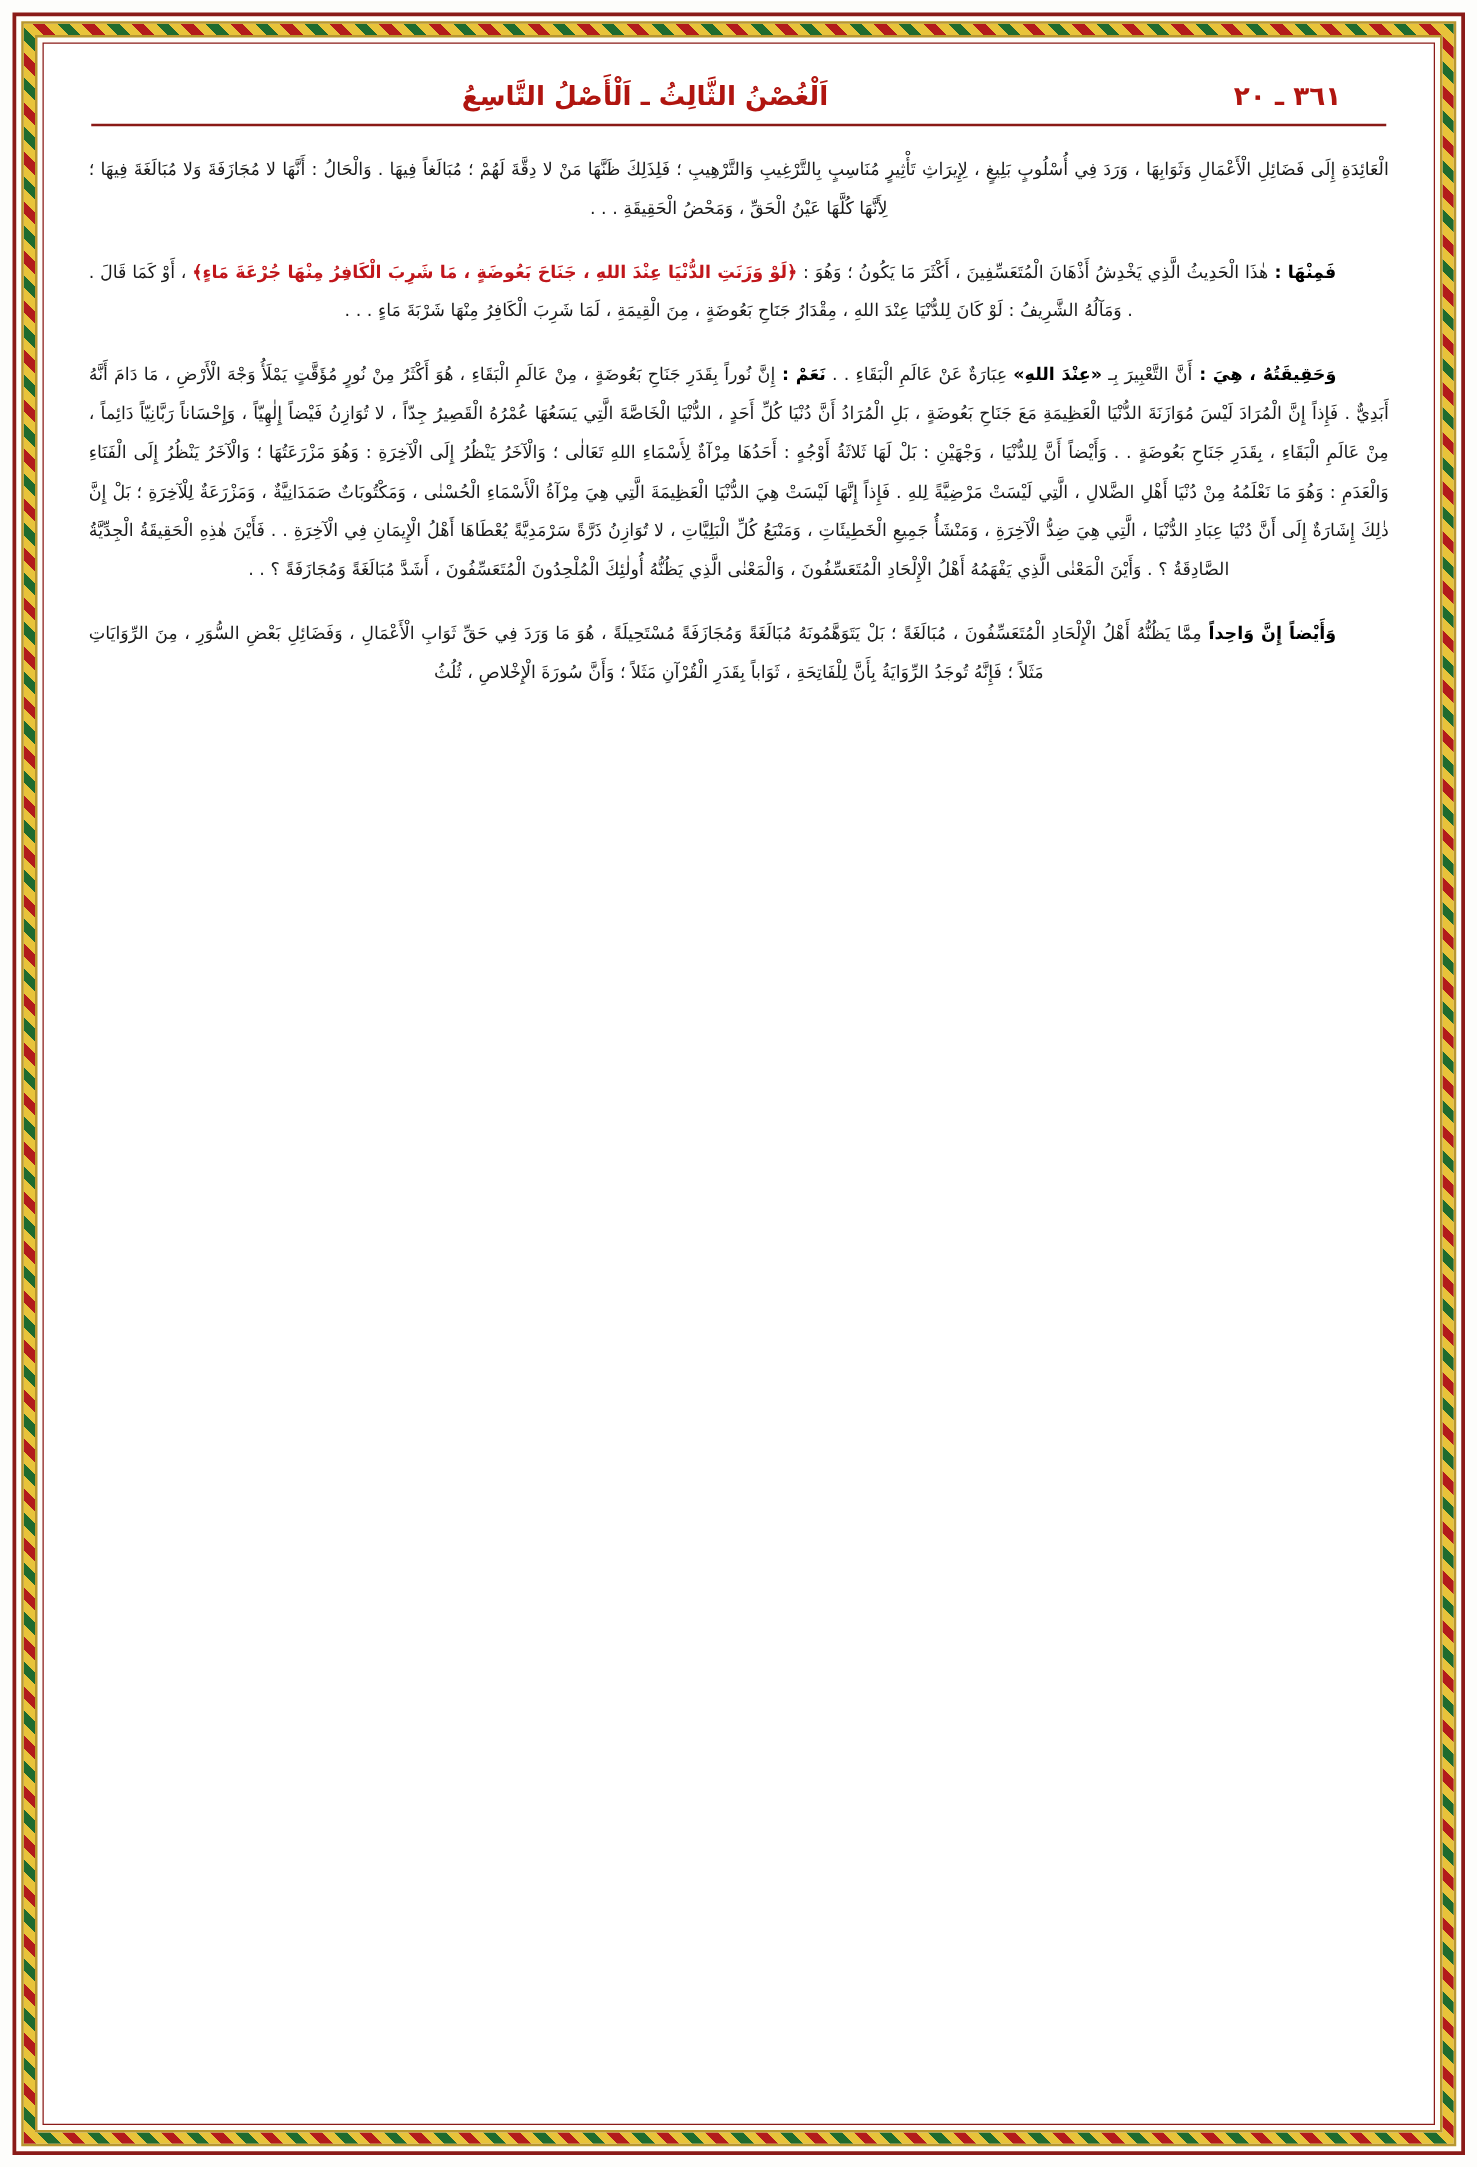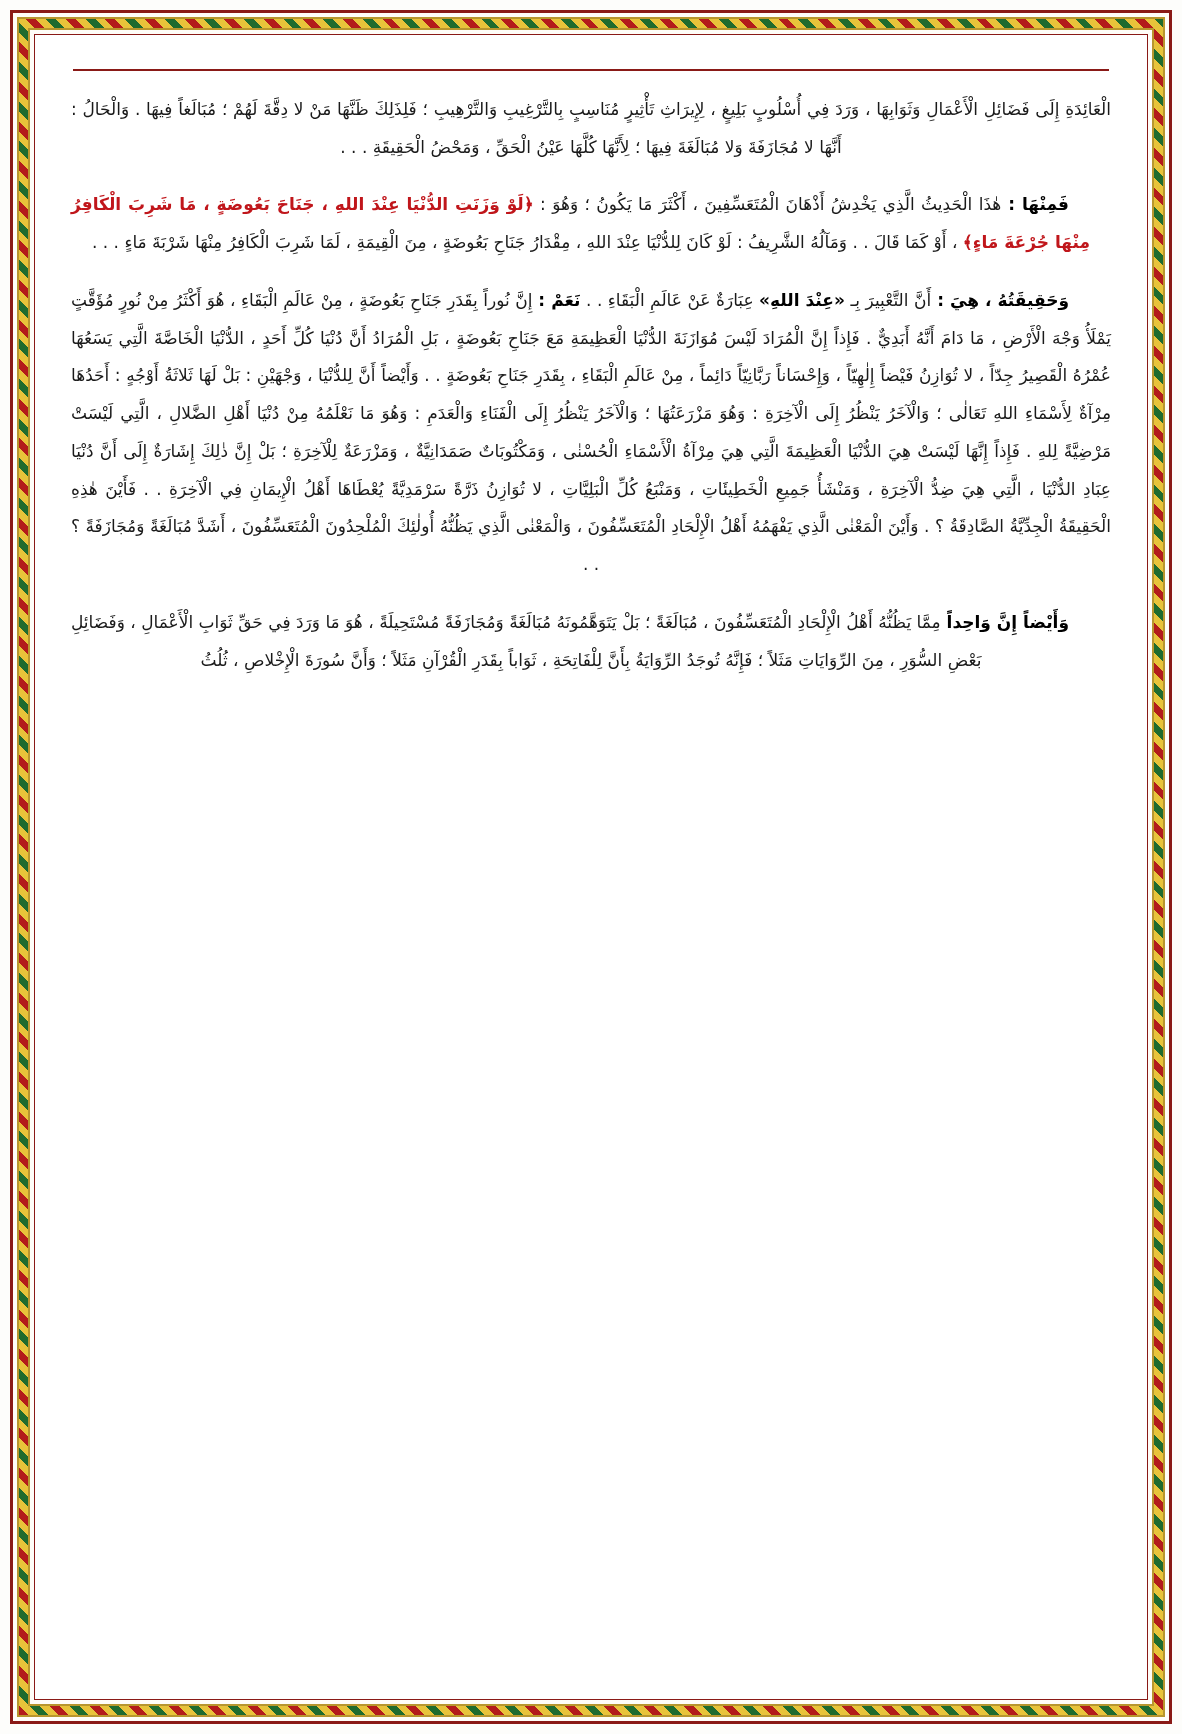--- a/index.html
+++ b/index.html
@@ -89,21 +89,21 @@
     text-align: center;
   }
   .header-rule {
     height: 0;
     border-top: 2px solid #8a1a17;
     margin: 4px 2px 20px 2px;
   }
 
   
   .body-text {
-    font-size: 17px;
+    font-size: 14px;
     line-height: 2.22;
     color: #1a1a1a;
     text-align: justify;
     text-align-last: center;
     direction: rtl;
   }
   .para {
     margin: 0 0 20px 0;
     text-indent: 0;
   }
@@ -124,20 +124,24 @@
 </style>
 </head>
 <body>
 
 <div class="page">
   <div class="border-outer">
     <div class="border-ornament">
       <div class="border-inner">
         <div class="content-area">
 
+          <div class="header-row">
+            <div class="header-title">اَلْغُصْنُ الثَّالِثُ ـ اَلْأَصْلُ التَّاسِعُ</div>
+            <div class="page-number">٣٦١ ـ ٢٠</div>
+          </div>
           <div class="header-rule"></div>
 
           <div class="body-text" id="body">
               <div class="para"><span class="blk">الْعَائِدَةِ إِلَى فَضَائِلِ الْأَعْمَالِ وَثَوَابِهَا ، وَرَدَ فِي أُسْلُوبٍ بَلِيغٍ ، لِإِيرَاثِ تَأْثِيرٍ مُنَاسِبٍ بِالتَّرْغِيبِ وَالتَّرْهِيبِ ؛ فَلِذَلِكَ ظَنَّهَا مَنْ لا دِقَّةَ لَهُمْ ؛ مُبَالَغاً فِيهَا . وَالْحَالُ : أَنَّهَا لا مُجَازَفَةَ وَلا مُبَالَغَةَ فِيهَا ؛ لِأَنَّهَا كُلَّهَا عَيْنُ الْحَقِّ ، وَمَحْضُ الْحَقِيقَةِ . . .</span></div>
               <div class="para indent"><span class="red">فَمِنْهَا : </span><span class="blk">هٰذَا الْحَدِيثُ الَّذِي يَخْدِشُ أَذْهَانَ الْمُتَعَسِّفِينَ ، أَكْثَرَ مَا يَكُونُ ؛ وَهُوَ : </span><span class="hadith">﴿لَوْ وَزَنَتِ الدُّنْيَا عِنْدَ اللهِ ، جَنَاحَ بَعُوضَةٍ ، مَا شَرِبَ الْكَافِرُ مِنْهَا جُرْعَةَ مَاءٍ﴾</span><span class="blk"> ، أَوْ كَمَا قَالَ . . وَمَآلُهُ الشَّرِيفُ : لَوْ كَانَ لِلدُّنْيَا عِنْدَ اللهِ ، مِقْدَارُ جَنَاحِ بَعُوضَةٍ ، مِنَ الْقِيمَةِ ، لَمَا شَرِبَ الْكَافِرُ مِنْهَا شَرْبَةَ مَاءٍ . . .</span></div>
               <div class="para indent"><span class="red">وَحَقِيقَتُهُ ، هِيَ : </span><span class="blk">أَنَّ التَّعْبِيرَ بِـ </span><span class="red">«عِنْدَ اللهِ»</span><span class="blk"> عِبَارَةٌ عَنْ عَالَمِ الْبَقَاءِ . . </span><span class="red">نَعَمْ : </span><span class="blk">إِنَّ نُوراً بِقَدَرِ جَنَاحِ بَعُوضَةٍ ، مِنْ عَالَمِ الْبَقَاءِ ، هُوَ أَكْثَرُ مِنْ نُورٍ مُؤَقَّتٍ يَمْلَأُ وَجْهَ الْأَرْضِ ، مَا دَامَ أَنَّهُ أَبَدِيٌّ . فَإِذاً إِنَّ الْمُرَادَ لَيْسَ مُوَازَنَةَ الدُّنْيَا الْعَظِيمَةِ مَعَ جَنَاحِ بَعُوضَةٍ ، بَلِ الْمُرَادُ أَنَّ دُنْيَا كُلِّ أَحَدٍ ، الدُّنْيَا الْخَاصَّةَ الَّتِي يَسَعُهَا عُمْرُهُ الْقَصِيرُ جِدّاً ، لا تُوَازِنُ فَيْضاً إِلٰهِيّاً ، وَإِحْسَاناً رَبَّانِيّاً دَائِماً ، مِنْ عَالَمِ الْبَقَاءِ ، بِقَدَرِ جَنَاحِ بَعُوضَةٍ . . وَأَيْضاً أَنَّ لِلدُّنْيَا ، وَجْهَيْنِ : بَلْ لَهَا ثَلاثَةُ أَوْجُهٍ : أَحَدُهَا مِرْآةٌ لِأَسْمَاءِ اللهِ تَعَالٰى ؛ وَالْآخَرُ يَنْظُرُ إِلَى الْآخِرَةِ : وَهُوَ مَزْرَعَتُهَا ؛ وَالْآخَرُ يَنْظُرُ إِلَى الْفَنَاءِ وَالْعَدَمِ : وَهُوَ مَا نَعْلَمُهُ مِنْ دُنْيَا أَهْلِ الضَّلالِ ، الَّتِي لَيْسَتْ مَرْضِيَّةً لِلهِ . فَإِذاً إِنَّهَا لَيْسَتْ هِيَ الدُّنْيَا الْعَظِيمَةَ الَّتِي هِيَ مِرْآةُ الْأَسْمَاءِ الْحُسْنٰى ، وَمَكْتُوبَاتٌ صَمَدَانِيَّةٌ ، وَمَزْرَعَةٌ لِلْآخِرَةِ ؛ بَلْ إِنَّ ذٰلِكَ إِشَارَةٌ إِلَى أَنَّ دُنْيَا عِبَادِ الدُّنْيَا ، الَّتِي هِيَ ضِدُّ الْآخِرَةِ ، وَمَنْشَأُ جَمِيعِ الْخَطِيئَاتِ ، وَمَنْبَعُ كُلِّ الْبَلِيَّاتِ ، لا تُوَازِنُ ذَرَّةً سَرْمَدِيَّةً يُعْطَاهَا أَهْلُ الْإِيمَانِ فِي الْآخِرَةِ . . فَأَيْنَ هٰذِهِ الْحَقِيقَةُ الْجِدِّيَّةُ الصَّادِقَةُ ؟ . وَأَيْنَ الْمَعْنٰى الَّذِي يَفْهَمُهُ أَهْلُ الْإِلْحَادِ الْمُتَعَسِّفُونَ ، وَالْمَعْنٰى الَّذِي يَظُنُّهُ أُولٰئِكَ الْمُلْحِدُونَ الْمُتَعَسِّفُونَ ، أَشَدَّ مُبَالَغَةً وَمُجَازَفَةً ؟ . .</span></div>
               <div class="para indent"><span class="red">وَأَيْضاً إِنَّ وَاحِداً </span><span class="blk">مِمَّا يَظُنُّهُ أَهْلُ الْإِلْحَادِ الْمُتَعَسِّفُونَ ، مُبَالَغَةً ؛ بَلْ يَتَوَهَّمُونَهُ مُبَالَغَةً وَمُجَازَفَةً مُسْتَحِيلَةً ، هُوَ مَا وَرَدَ فِي حَقِّ ثَوَابِ الْأَعْمَالِ ، وَفَضَائِلِ بَعْضِ السُّوَرِ ، مِنَ الرِّوَايَاتِ مَثَلاً ؛ فَإِنَّهُ تُوجَدُ الرِّوَايَةُ بِأَنَّ لِلْفَاتِحَةِ ، ثَوَاباً بِقَدَرِ الْقُرْآنِ مَثَلاً ؛ وَأَنَّ سُورَةَ الْإِخْلاصِ ، ثُلُثُ</span></div>
             </div>
 
         </div>

